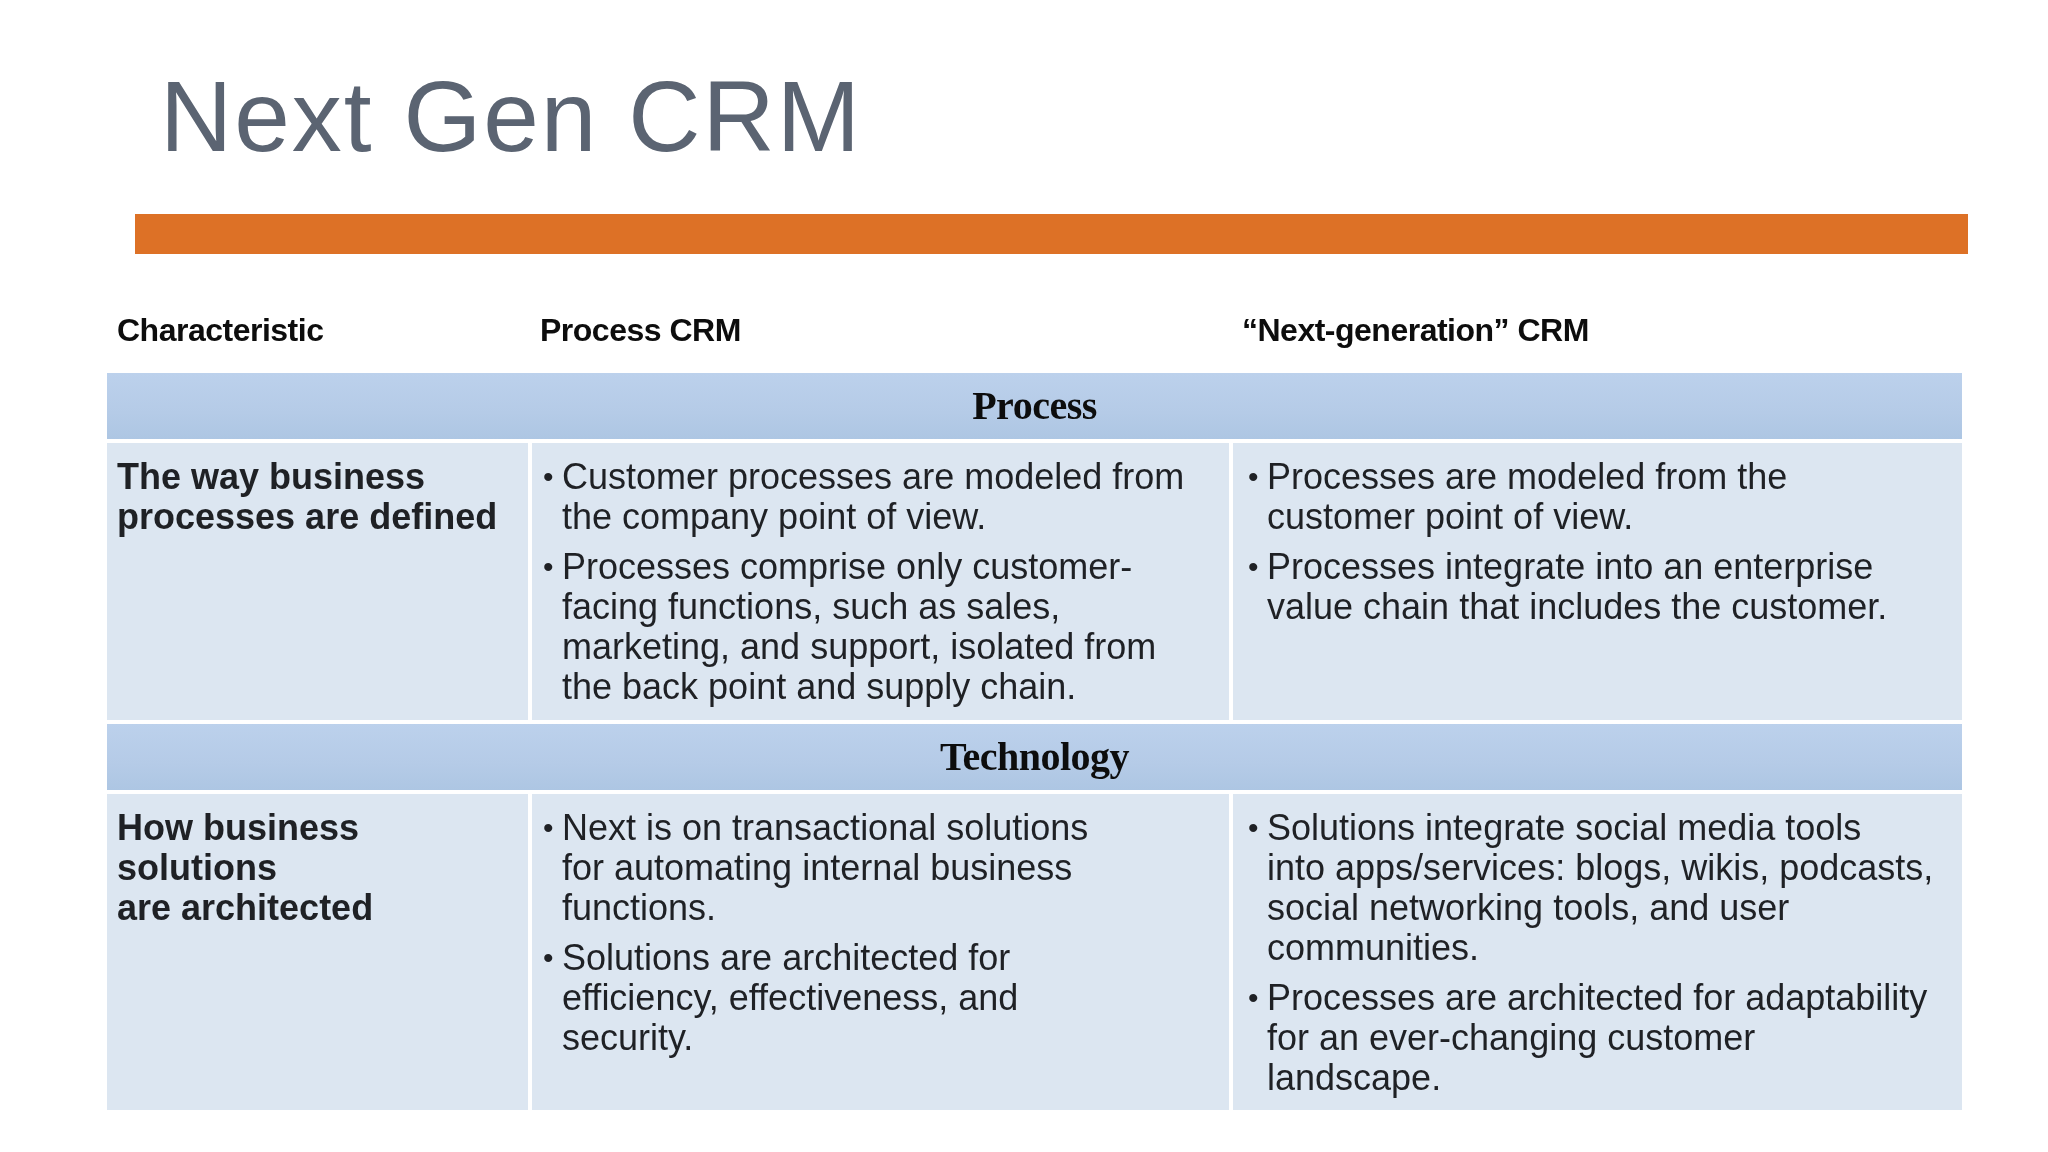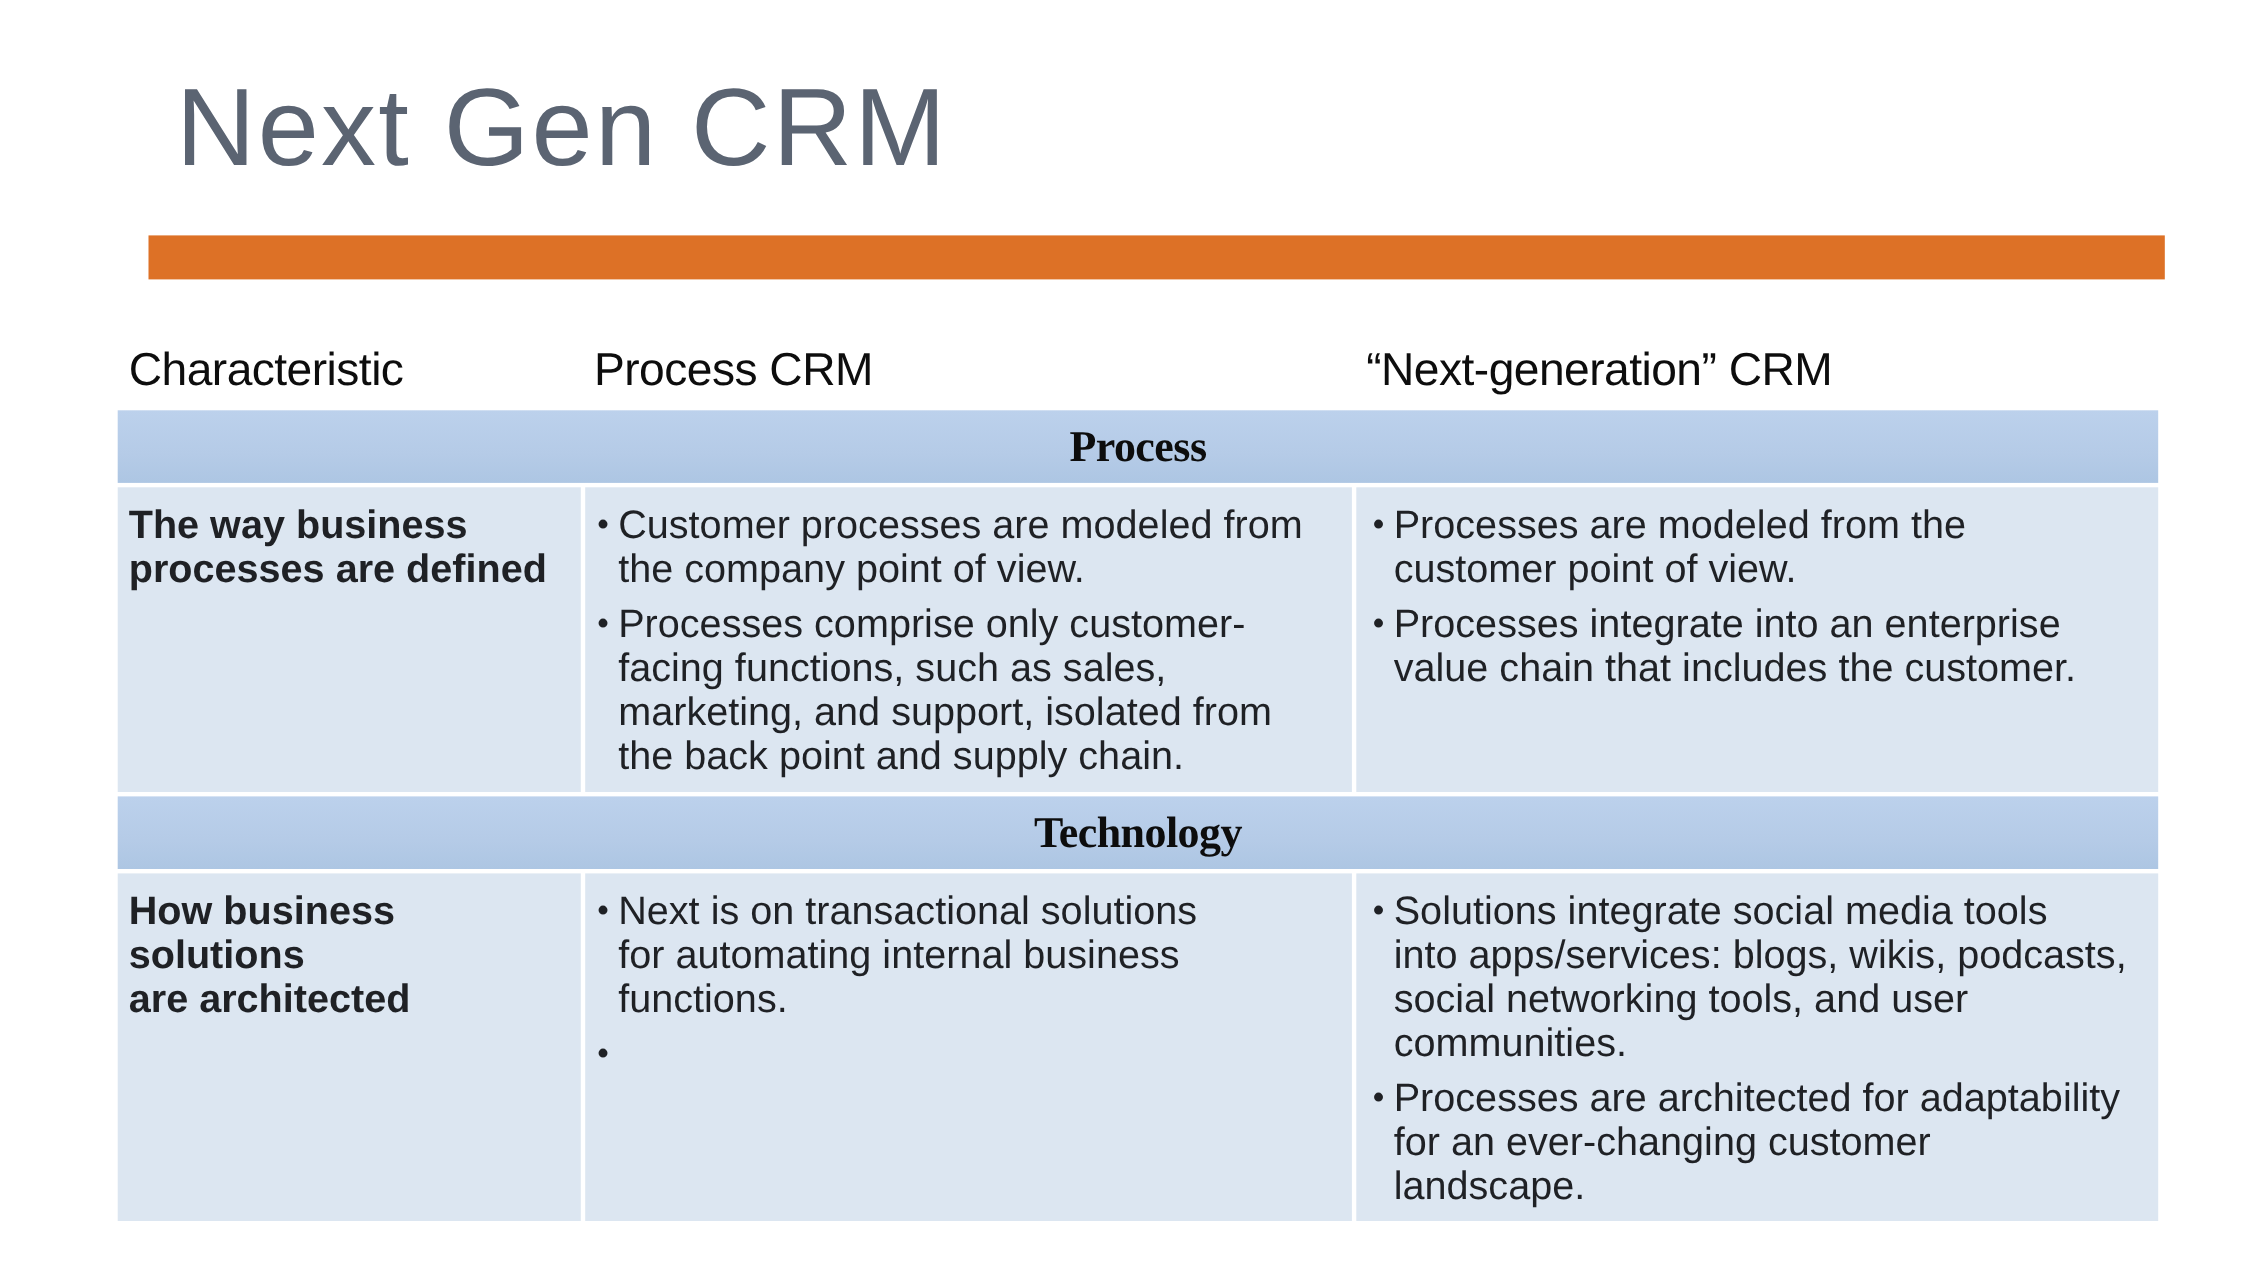--- a/index.html
+++ b/index.html
@@ -10,21 +10,21 @@
   .title {
     position:absolute; left:160px; top:66px;
     font-size:100px; line-height:1; font-weight:400; letter-spacing:2px;
     color:var(--title,#5b6472); white-space:nowrap;
   }
   .accent-bar {
     position:absolute; left:135px; top:214px; width:1833px; height:40px;
     background:var(--accent-bar,#dd7126);
   }
   .col-header {
-    position:absolute; top:312px; font-size:42px; font-weight:400;
+    position:absolute; top:312px; font-size:32px; font-weight:700;
     letter-spacing:-0.5px; color:var(--header-text,#0d0d0d); white-space:nowrap;
   }
   .col-header.h1 { left:117px; }
   .col-header.h2 { left:540px; }
   .col-header.h3 { left:1242px; }
 
   .table { position:absolute; left:107px; top:373px; width:1855px; height:737px; }
   .band {
     position:absolute; left:0; width:1855px; height:66px;
     background:linear-gradient(180deg,#bcd1ec 0%, var(--section-band,#b5cbe7) 60%, #adc6e3 100%);
@@ -116,20 +116,23 @@
       </div>
       <div class="cell c2">
         <div class="bullet">
           <span class="dot">•</span>
           <span class="btxt">Next is on transactional solutions
 for automating internal business
 functions.</span>
         </div>
         <div class="bullet">
           <span class="dot">•</span>
+          <span class="btxt">Solutions are architected for
+efficiency, effectiveness, and
+security.</span>
         </div>
       </div>
       <div class="cell c3">
         <div class="bullet">
           <span class="dot">•</span>
           <span class="btxt">Solutions integrate social media tools
 into apps/services: blogs, wikis, podcasts,
 social networking tools, and user
 communities.</span>
         </div>

